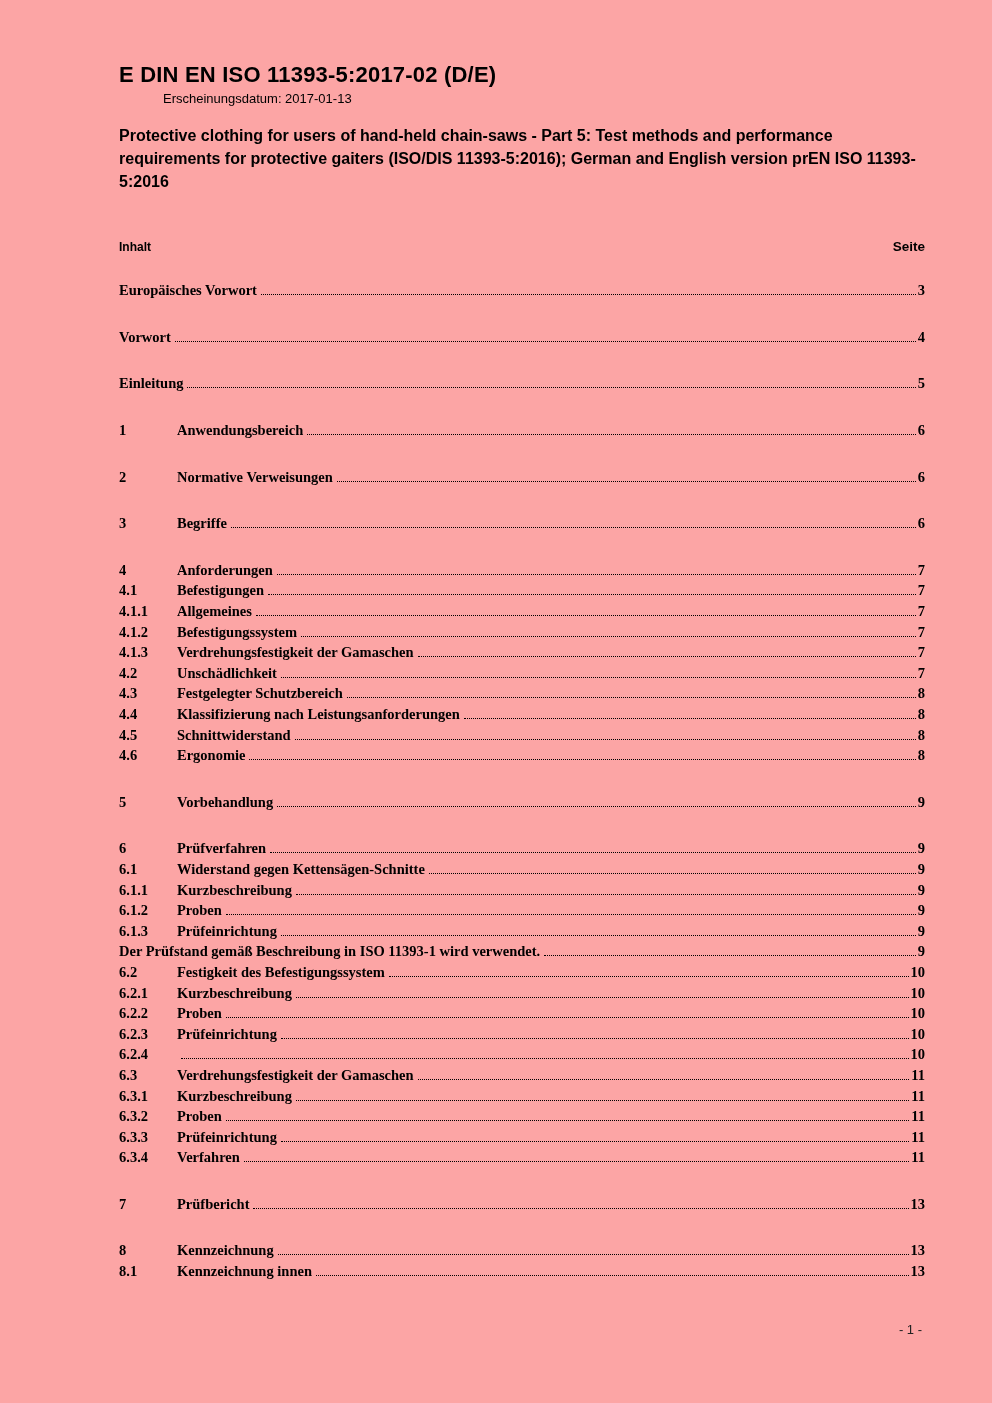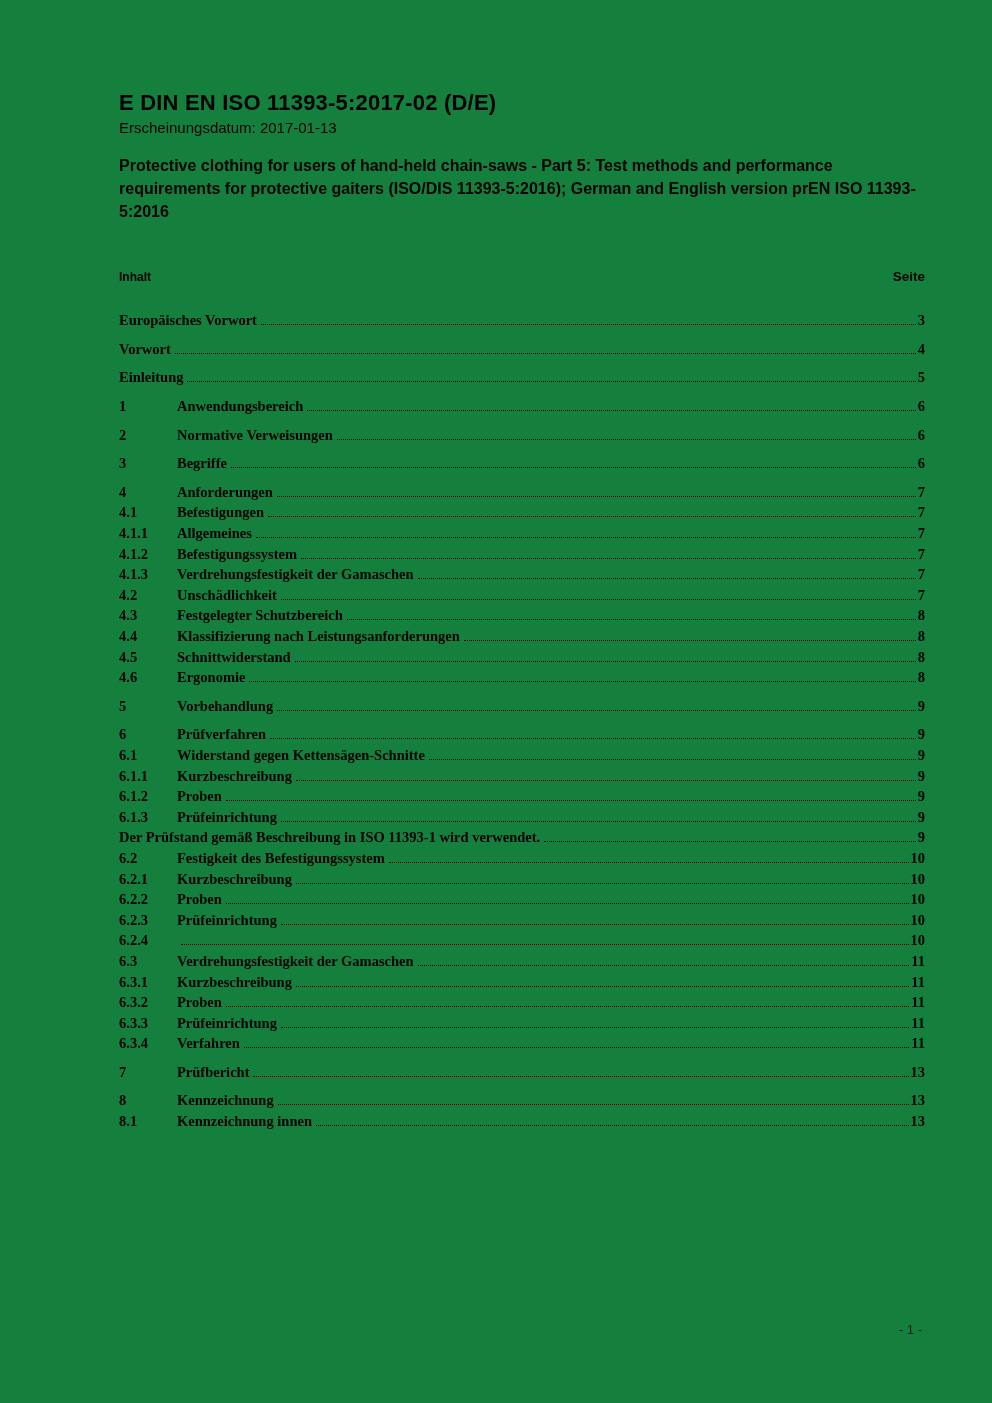--- a/index.html
+++ b/index.html
@@ -4,36 +4,37 @@
 <style>
   html, body {
     margin: 0;
     padding: 0;
     background: #ffffff;
   }
   .page {
     position: relative;
     width: 992px;
     height: 1403px;
-    background: #15803d;
+    background: #fca5a5;
     color: #000000;
     box-sizing: border-box;
-    padding: 90px 67px 0 119px;
+    padding: 62px 67px 0 119px;
     font-family: "Liberation Sans", sans-serif;
     overflow: hidden;
   }
   .doc-number {
     font-size: 22px;
     font-weight: bold;
     letter-spacing: 0.2px;
     line-height: 1.15;
   }
   .release-date {
-    font-size: 15px;
+    font-size: 13px;
     margin-top: 4px;
+    margin-left: 44px;
   }
   .title-block {
     font-size: 16px;
     font-weight: bold;
     line-height: 23px;
   }
   .title-de { margin-top: 27px; }
   .title-en { margin-top: 18px; }
   .toc-heading-row {
     margin-top: 46px;
@@ -55,21 +56,21 @@
     font-weight: bold;
     font-size: 14.5px;
   }
   .toc-row {
     display: flex;
     align-items: baseline;
     height: 20.6px;
     white-space: nowrap;
   }
   .toc-row.gap {
-    margin-top: 8px;
+    margin-top: 26px;
   }
   .toc-num {
     flex: 0 0 58px;
   }
   .toc-title {
     flex: 0 0 auto;
   }
   .toc-leader {
     flex: 1 1 auto;
     min-width: 12px;

